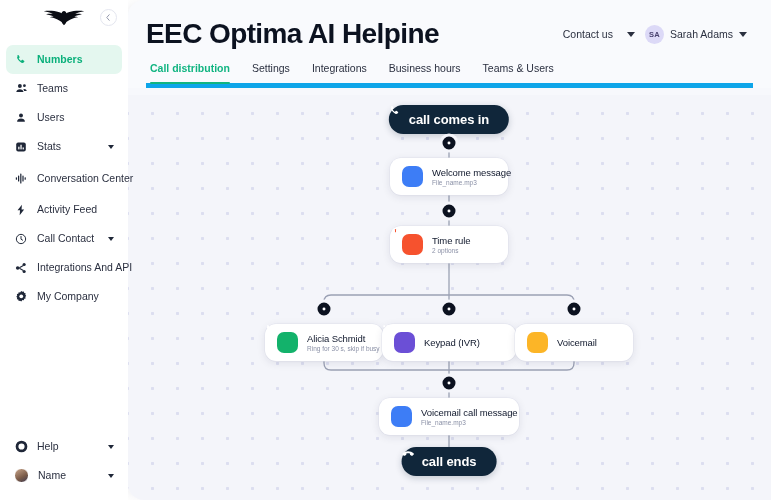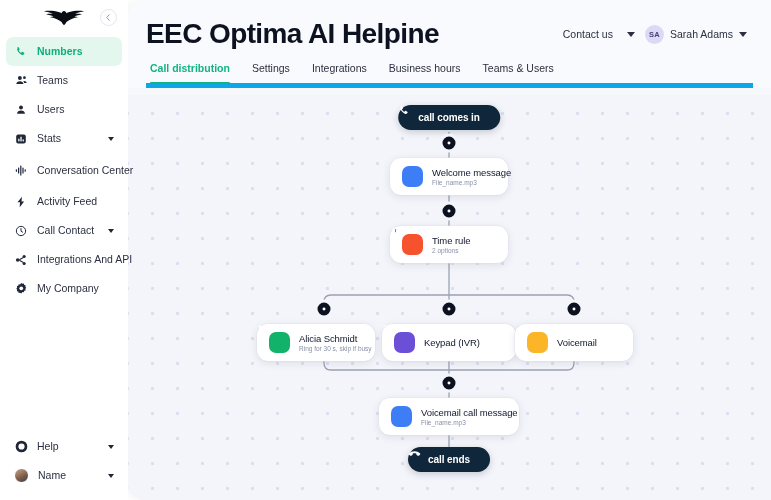--- a/index.html
+++ b/index.html
@@ -41,21 +41,21 @@
     width: 17px; height: 17px;
     border: 1px solid #e4e6ef;
     border-radius: 50%;
     background: #fff;
     display: flex; align-items: center; justify-content: center;
     color: #8b90a6;
     font-size: 9px;
     line-height: 1;
     cursor: pointer;
   }
-  .sb-nav { margin-top: 4px; }
+  .sb-nav { margin-top: 12px; }
   .sb-item {
     position: relative;
     display: flex;
     align-items: center;
     gap: 9px;
     height: 29px;
     margin: 0 6px;
     padding: 0 8px;
     border-radius: 7px;
     color: #2b3040;
@@ -213,21 +213,21 @@
   }
 
   .pill {
     position: absolute;
     transform: translateX(-50%);
     background: #10263a;
     color: #ffffff;
     border-radius: 999px;
     display: flex; align-items: flex-start; gap: 8px;
     padding: 7px 20px;
-    font-size: 10px;
+    font-size: 13px;
     font-weight: 600;
     letter-spacing: -0.1px;
     cursor: pointer;
     box-shadow: 0 2px 7px rgba(16,38,58,0.22);
   }
   .pill svg { display: block; }
 
   .dot {
     position: absolute;
     transform: translate(-50%,-50%);
@@ -476,21 +476,21 @@
           <span class="node-text">
             <span class="node-title">Time rule</span>
             <span class="node-sub">2 options</span>
           </span>
         </div>
 
         <div class="dot" style="left:196px; top:214px;"></div>
         <div class="dot" style="left:321px; top:214px;"></div>
         <div class="dot" style="left:446px; top:214px;"></div>
 
-        <div class="node" style="left:188px; top:229px; width:118px;">
+        <div class="node" style="left:196px; top:229px; width:118px;">
           <span class="node-ico ico-green">
             <svg width="11" height="11" viewBox="0 0 16 16" fill="#ffffff">
                 <path d="M3.3 1.8c.5-.5 1.3-.4 1.7.2l1 1.5c.3.5.2 1.1-.2 1.5l-.6.5c-.2.2-.3.5-.1.8.6 1.1 1.5 2 2.6 2.6.3.2.6.1.8-.1l.5-.6c.4-.4 1-.5 1.5-.2l1.5 1c.6.4.7 1.2.2 1.7l-.7.7c-.6.6-1.5.8-2.3.5C6.6 10.7 4.4 8.6 3 5.8c-.4-.8-.2-1.8.4-2.4z"></path>
               </svg>
           </span>
           <span class="node-text">
             <span class="node-title">Alicia Schmidt</span>
             <span class="node-sub">Ring for 30 s, skip if busy</span>
           </span>
         </div>

